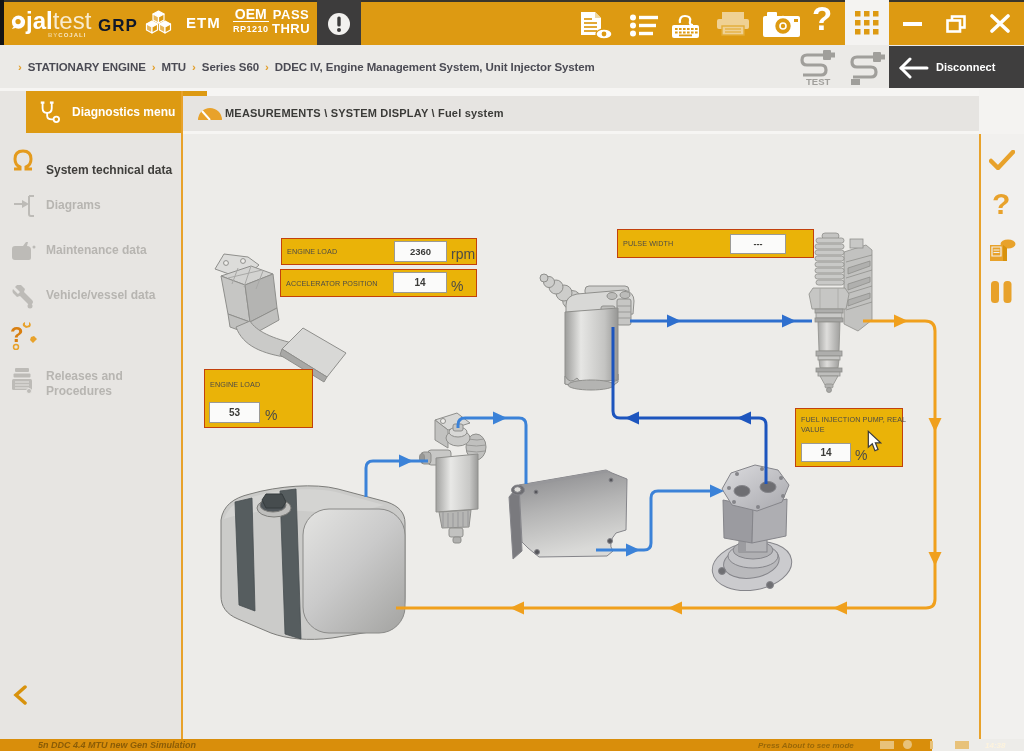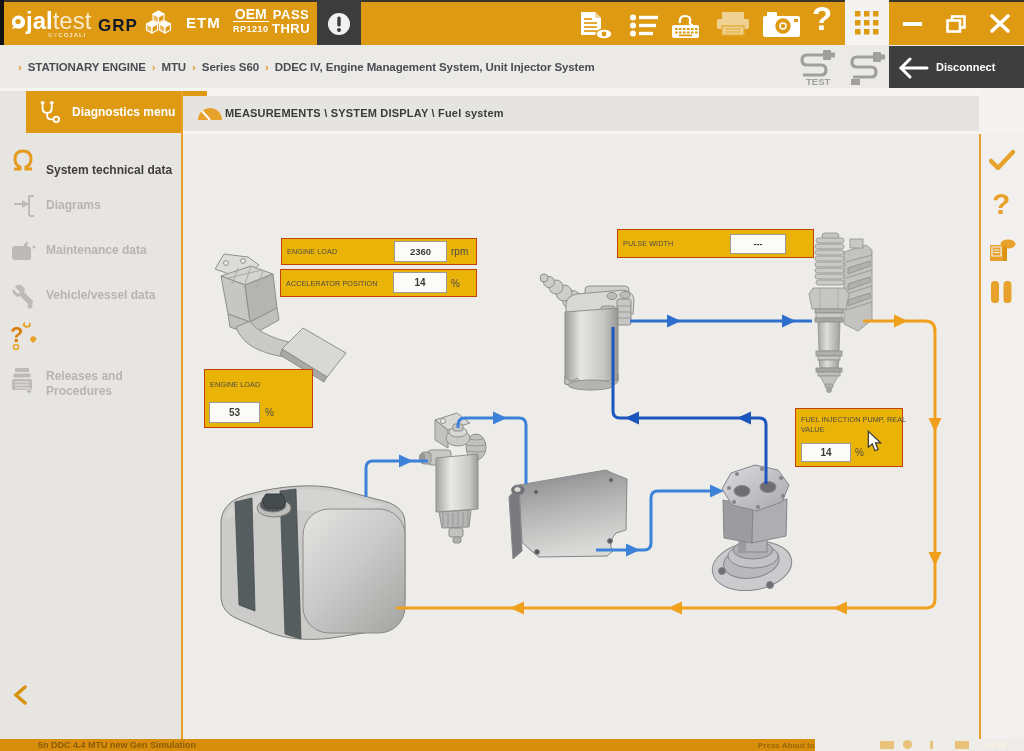--- a/index.html
+++ b/index.html
@@ -42,23 +42,23 @@
   #mhwhite{left:979px;top:89px;width:45px;height:45px;background:#f4f3f1;}
   
   #rightbar{left:981px;top:134px;width:43px;height:605px;background:#f1f0ee;}
   #rline{left:979px;top:134px;width:2px;height:605px;background:#e8a22b;}
   
   #canvas{left:183px;top:134px;width:796px;height:605px;background:#edece9;}
   
   .mbox{position:absolute;border:1px solid #c2410c;background:#eab308;}
   .mbox .lbl{position:absolute;font-size:7.2px;color:#4c4b47;letter-spacing:0.1px;}
   .vbox{position:absolute;border:1px solid #9b9a96;background:#fbfbfa;text-align:center;font-weight:bold;color:#3b3b38;}
-  .unit{position:absolute;font-size:10px;color:#4c4b47;}
-  
-  #bottombar{left:0;top:739px;width:815px;height:12px;background:#d98e0b;}
+  .unit{position:absolute;font-size:14px;color:#4c4b47;}
+  
+  #bottombar{left:0;top:739px;width:932px;height:12px;background:#d98e0b;font-style:italic;}
   #bottombar .t{position:absolute;left:38px;top:1px;font-size:9px;color:#8a5c07;font-weight:bold;}
 </style>
 </head>
 <body>
   <div class="abs" id="topbar">
     <div style="position:absolute;left:0;top:0;width:1024px;height:2px;background:#39352c"></div>
     <div class="blackedge"></div>
     <div id="logo">
       <div class="jt"><svg width="15" height="15" viewBox="0 0 17 17" style="vertical-align:-1px">
           <circle cx="8.5" cy="8" r="7.5" fill="#fff"></circle>

